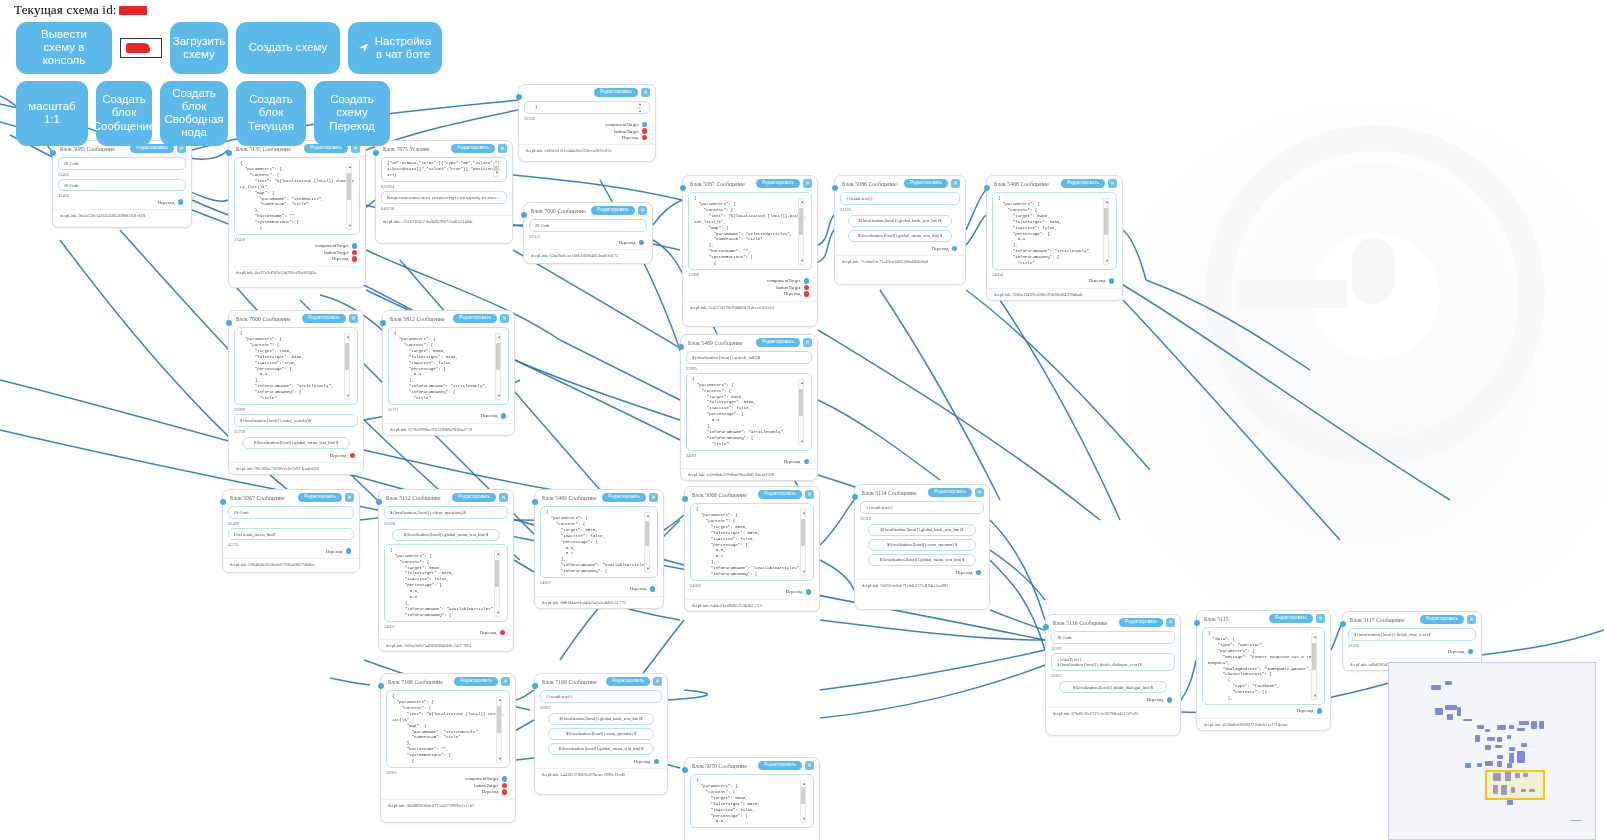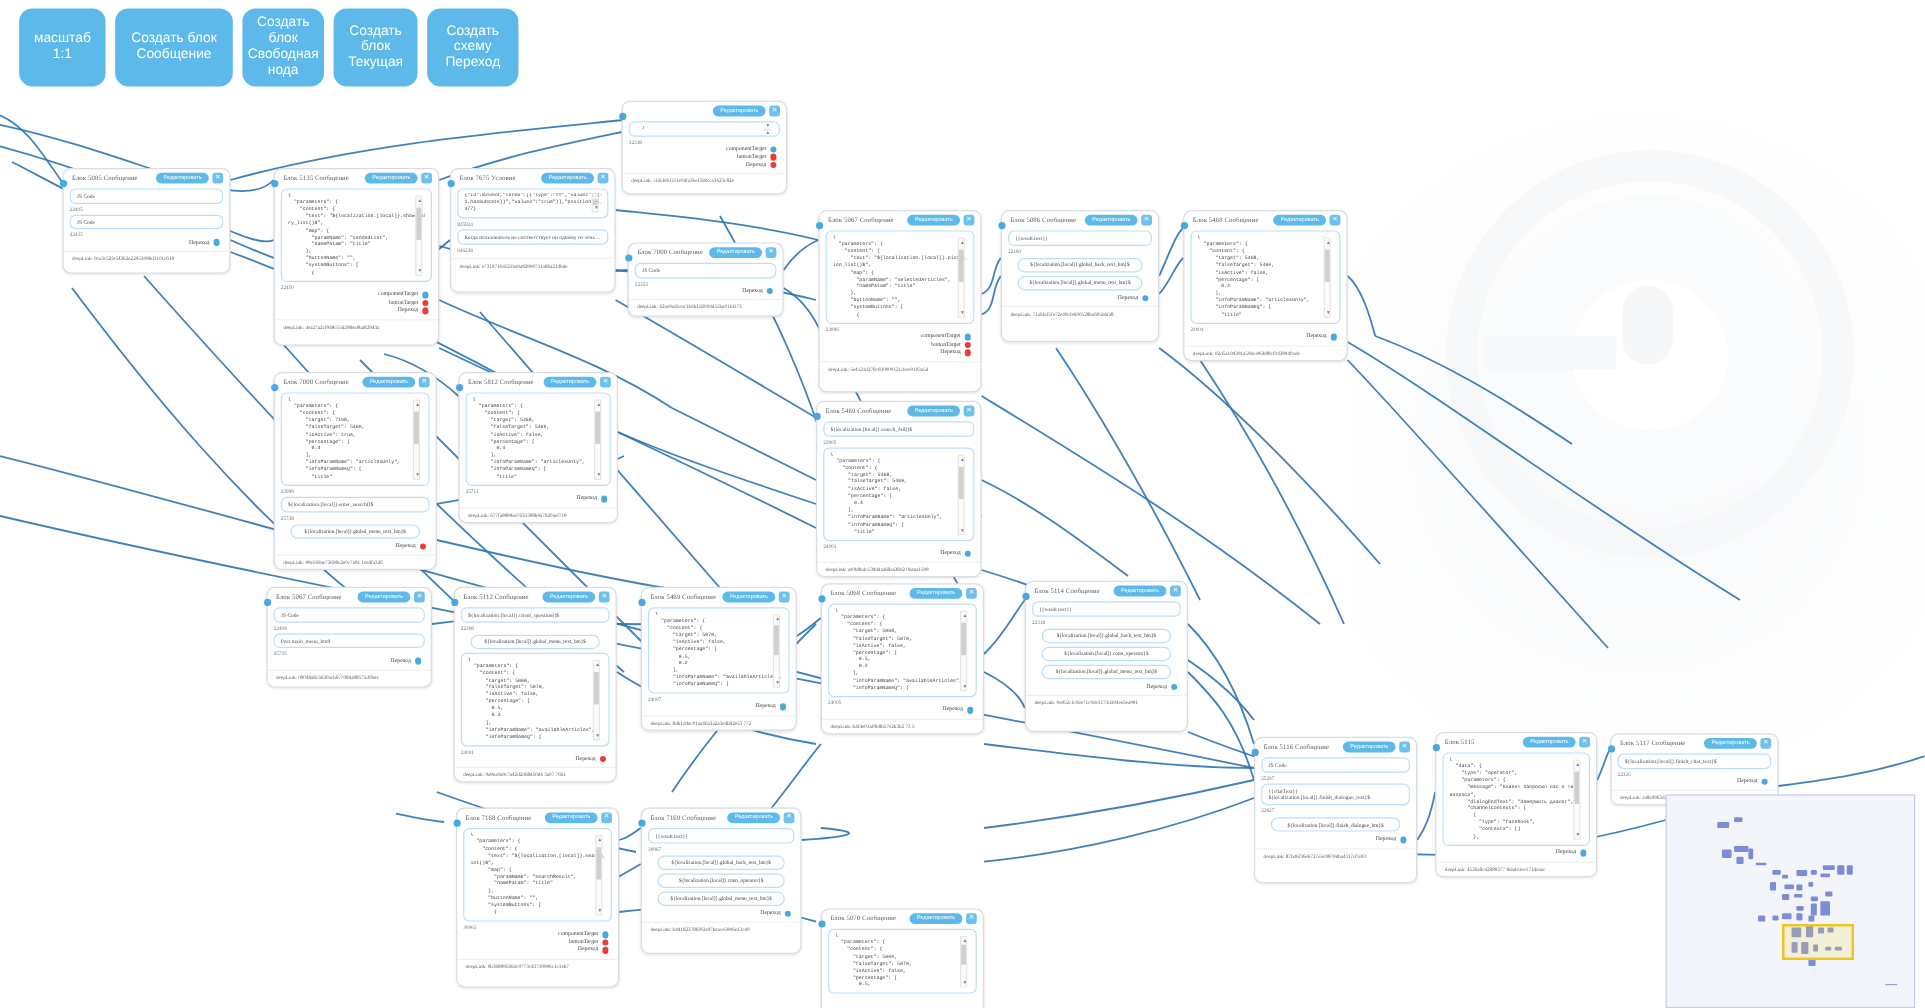--- a/index.html
+++ b/index.html
@@ -62,21 +62,21 @@
     font-size: 11.5px; line-height: 1.15; text-align:center;
     padding: 6px 10px; cursor: pointer; min-height: 34px;
     display:flex; align-items:center; justify-content:center;
     box-shadow: 0 0 0 rgba(0,0,0,0);
   }
   .tbtn.w1 { width: 96px; }
   .tbtn.w2 { width: 58px; }
   .tbtn.w3 { width: 104px; }
   .tbtn.w4 { width: 94px; }
   .tbtn.w5 { width: 72px; }
-  .tbtn.w6 { width: 98px; }
+  .tbtn.w6 { width: 56px; }
   .tbtn.w7 { width: 68px; }
   .tbtn.w8 { width: 70px; }
   .tbtn.w9 { width: 76px; }
   .tbtn.tall { min-height: 44px; }
   .file-input {
     width: 42px; height: 20px; border: 1px solid #333; background:#fff;
     align-self: center; position: relative; overflow: hidden;
   }
   .file-input .redblob {
     position:absolute; left:5px; top:4px; width:24px; height:10px;
@@ -1012,20 +1012,43 @@
               <span>Переход</span>
               <span class="dot red"></span>
             </div>
           </div>
           <div class="deeplink">deepLink: cfd5feb15f1e04fa36ef358cca3623c82e</div>
         </div>
       </div>
   </div>
 
   <div id="toolbar">
+    <div class="scheme-id-line">
+      <span>Текущая схема id:</span><span class="redacted"></span>
+    </div>
+    <div class="btn-row" id="toolbar-row1">
+        <div class="tbtn w1 tall">
+          <span>Вывести схему в консоль</span>
+        </div>
+        <div class="file-input">
+          <div class="redblob"></div>
+        </div>
+        <div class="tbtn w2">
+          <span>Загрузить схему</span>
+        </div>
+        <div class="tbtn w3">
+          <span>Создать схему</span>
+        </div>
+        <div class="tbtn w4 tall">
+          <svg width="11" height="11" viewBox="0 0 24 24" class="plane-icon">
+            <path d="M2 12 L22 3 L15 21 L11 13 Z" fill="#ffffff"></path>
+          </svg>
+          <span>Настройка в чат боте</span>
+        </div>
+      </div>
     <div class="btn-row second" id="toolbar-row2">
         <div class="tbtn w5">
           <span>масштаб 1:1</span>
         </div>
         <div class="tbtn w6 tall">
           <span>Создать блок Сообщение</span>
         </div>
         <div class="tbtn w7 tall">
           <span>Создать блок Свободная нода</span>
         </div>

